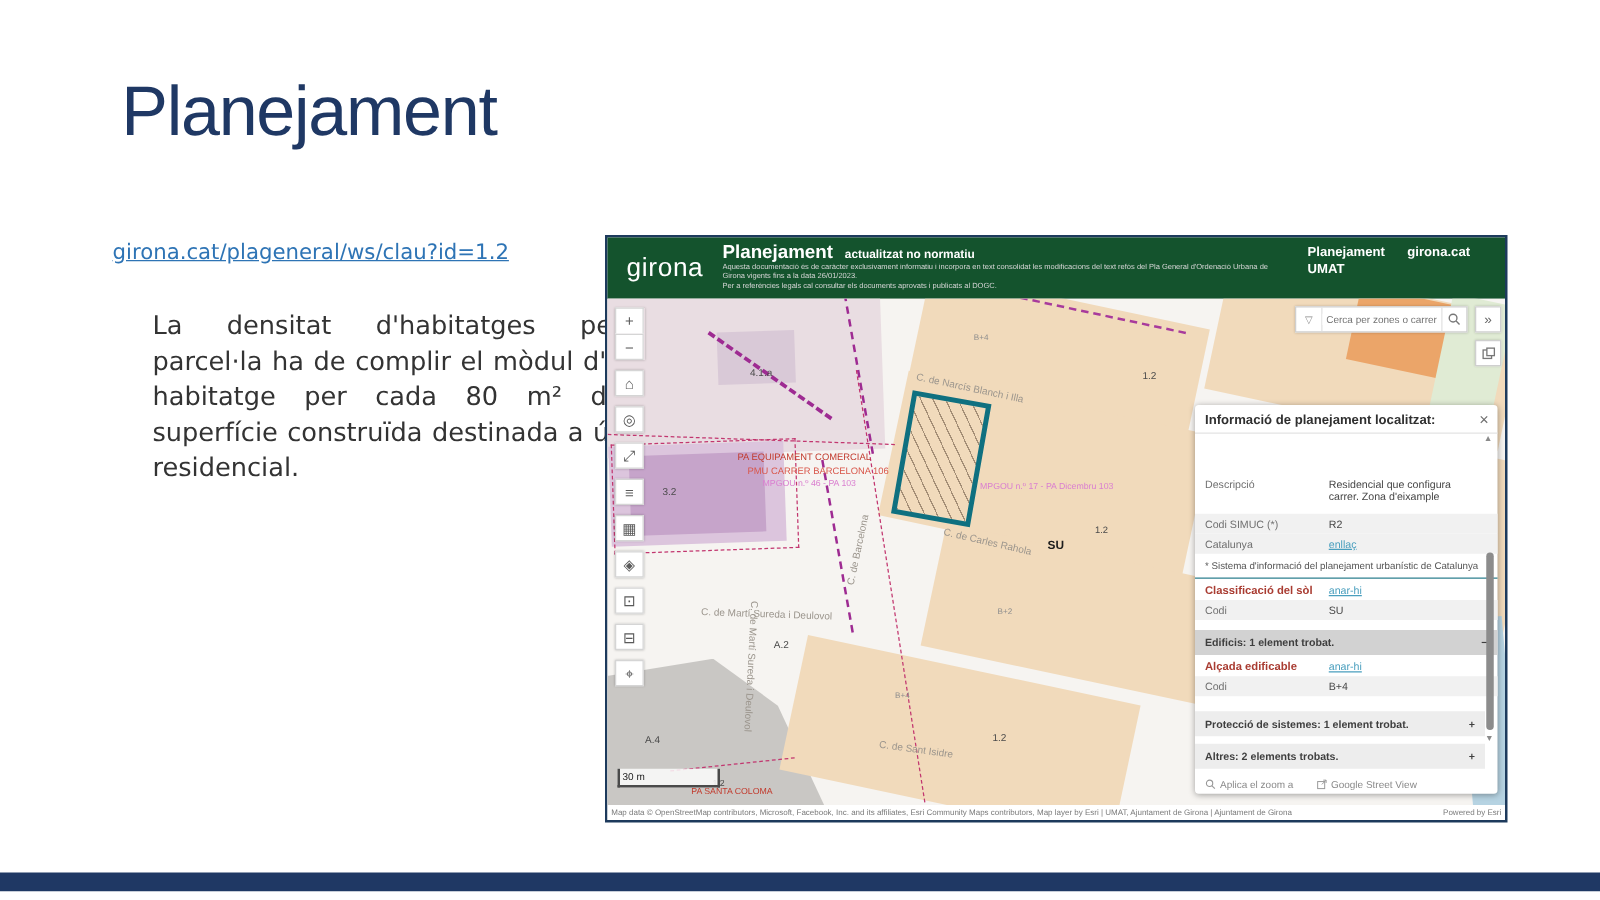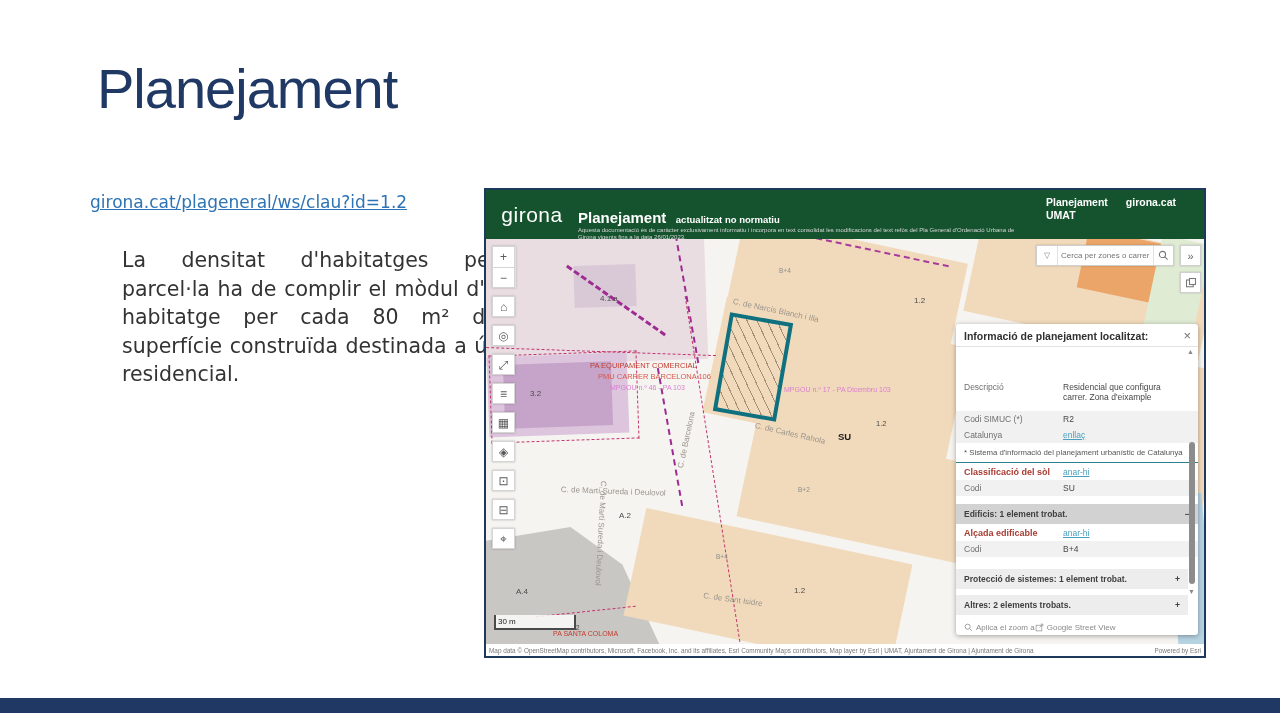--- a/index.html
+++ b/index.html
@@ -10,21 +10,21 @@
   .title{position:absolute;left:97px;top:56px;font-size:56px;color:#1f3864;letter-spacing:-1px;font-weight:400;}
   .link{position:absolute;left:90px;top:192px;font-size:17px;color:#2e74b5;text-decoration:underline;font-family:"DejaVu Sans",sans-serif;}
   .para{position:absolute;left:90px;top:246px;width:376px;font-size:20.5px;line-height:28.5px;color:#333;text-align:justify;font-family:"DejaVu Sans",sans-serif;margin-left:32px;}
 
   .bottom-bar{position:absolute;left:0;right:0;bottom:7px;height:15px;background:#1f3864;}
 
   
   .shot{position:absolute;left:484px;top:188px;width:722px;height:470px;border:2px solid #1d3a5c;box-sizing:border-box;background:#fff;}
   .shot-header{height:49px;background:#14532d;display:flex;color:#fff;}
   .gl{width:92px;display:flex;align-items:center;justify-content:center;font-size:21px;letter-spacing:.5px;}
-  .hmid{flex:1;padding-top:19px;min-width:0;}
+  .hmid{flex:1;padding-top:3px;min-width:0;}
   .hmid .t1{font-size:15px;font-weight:bold;}
   .hmid .t2{font-size:9.5px;font-weight:bold;margin-left:5px;}
   .hmid .disc{font-size:6px;line-height:7.3px;color:#d6d6d6;white-space:nowrap;overflow:hidden;}
   .hright{width:158px;padding-top:6px;font-size:10.5px;font-weight:bold;line-height:13px;}
   .hright .r1{display:flex;gap:18px;}
 
   
   .map{position:relative;width:718px;height:405px;background:#f6f4f1;overflow:hidden;}
   .bk{position:absolute;}
   .r12{transform:rotate(12deg);}
@@ -70,21 +70,21 @@
   .p-row .pl{width:45%;color:#707070;}
   .p-row .pv{flex:1;color:#474747;}
   .p-gray{background:#f1f1f1;}
   .p-note{font-size:7.8px;color:#555;padding:5px 8px;}
   .p-sec{display:flex;padding:4px 14px 3px 8px;border-top:1.5px solid #2e808f;}
   .p-sec2{display:flex;padding:4px 14px 3px 8px;}
   .p-sec .ph,.p-sec2 .ph{width:45%;color:#a93c32;font-weight:bold;font-size:9px;}
   .plink{color:#4a9fbe;text-decoration:underline;}
   .p-hdr{background:#d2d2d2;font-weight:bold;font-size:8.5px;color:#3f3f3f;padding:5px 8px;display:flex;justify-content:space-between;margin-top:8px;}
   .p-hdr2{background:#ededed;font-weight:bold;font-size:8.5px;color:#3f3f3f;padding:5px 8px;display:flex;justify-content:space-between;margin-top:6px;margin-right:10px;}
-  .p-foot{display:flex;padding:8px 8px;color:#8a8a8a;font-size:8px;align-items:flex-end;}
+  .p-foot{display:flex;gap:18px;padding:8px 8px;color:#8a8a8a;font-size:8px;align-items:flex-end;}
   .p-foot span{display:flex;align-items:center;gap:3px;}
   .p-scroll{position:absolute;right:3px;top:118px;width:6px;height:142px;background:#8c8c8c;border-radius:3px;}
   .p-up{position:absolute;right:4px;top:24px;font-size:7px;color:#8a8a8a;}
   .p-down{position:absolute;right:3px;top:264px;font-size:7px;color:#8a8a8a;}
 
   .attr{height:12px;background:#fff;display:flex;justify-content:space-between;align-items:center;
     font-size:6.4px;color:#7a7a7a;padding:0 3px;white-space:nowrap;overflow:hidden;}
 </style>
 </head>
 <body>

